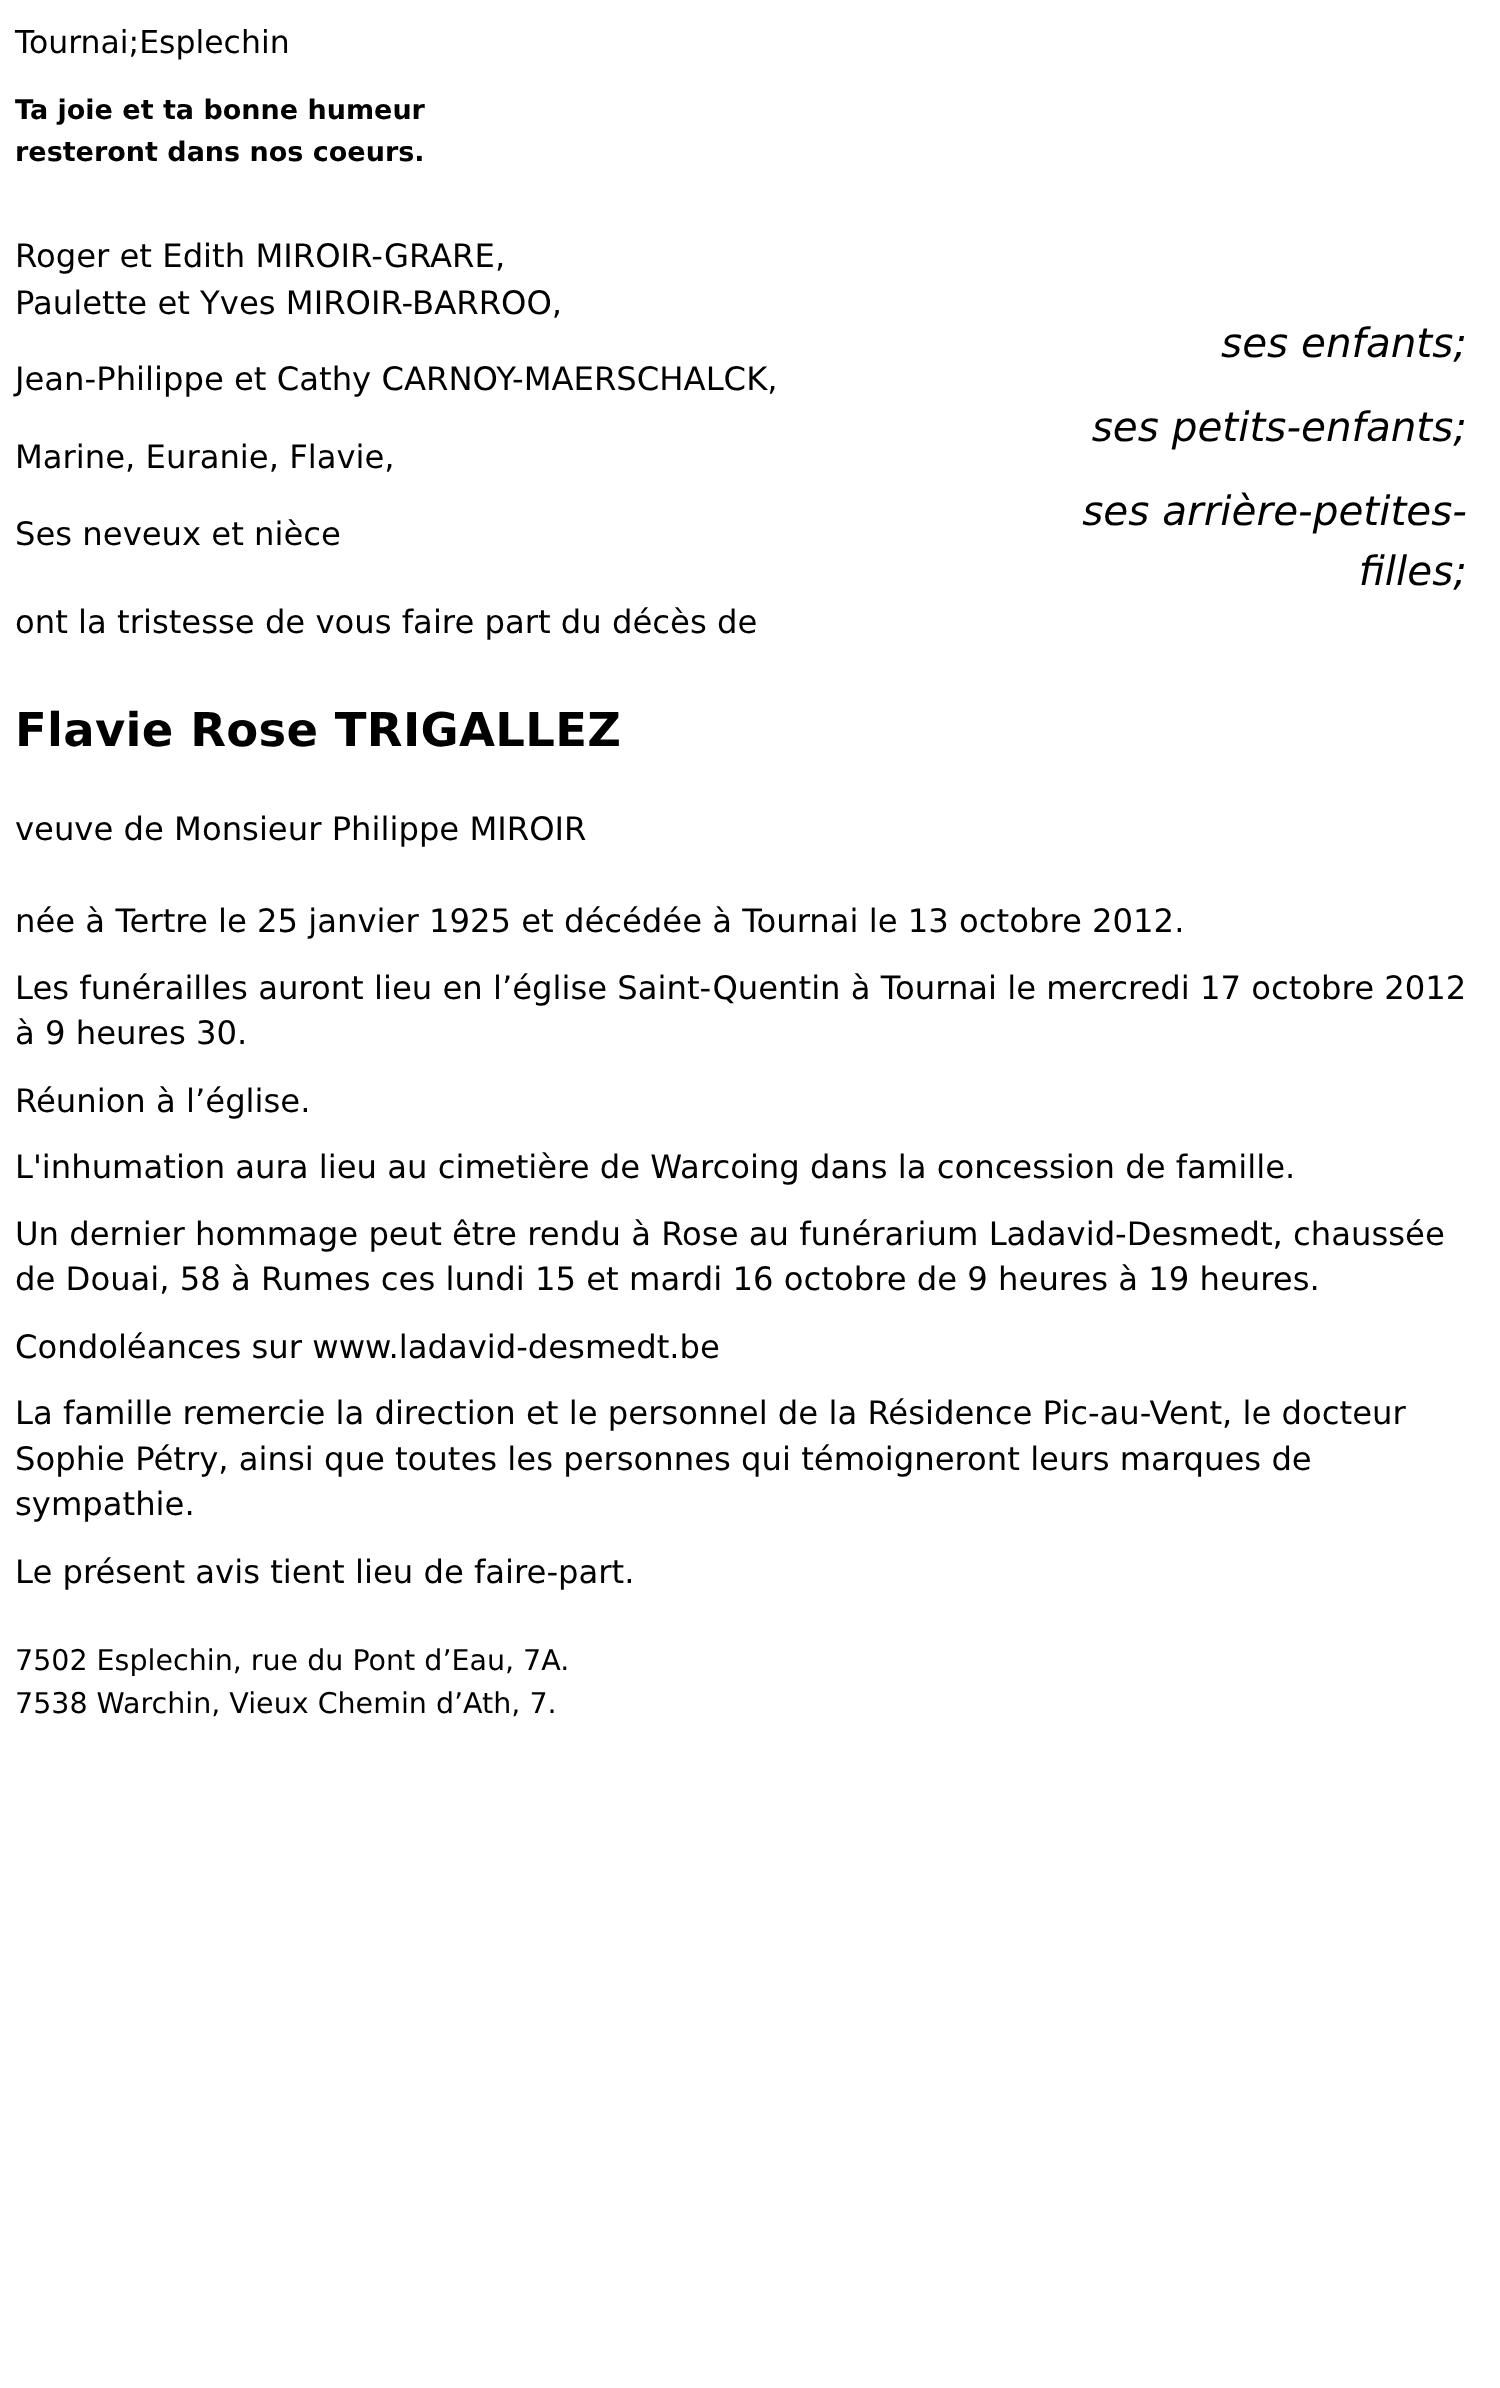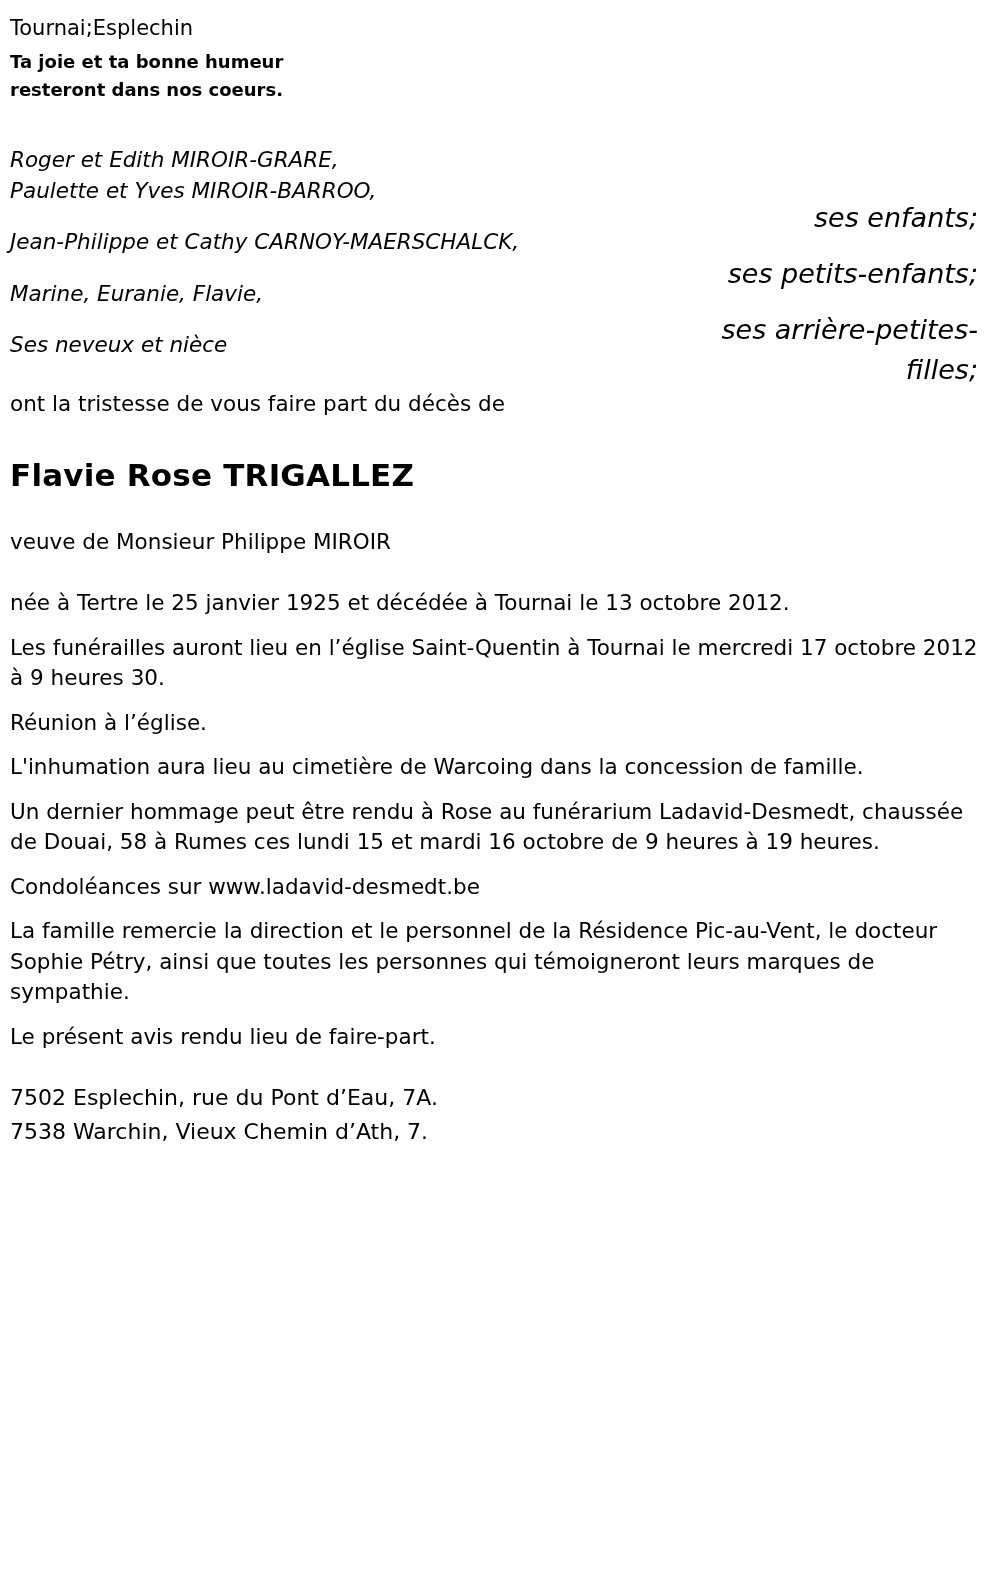--- a/index.html
+++ b/index.html
@@ -16,40 +16,39 @@
   .page {
     position: relative;
     width: 1000px;
     min-height: 1592px;
     padding: 14px 22px 10px 10px;
     box-sizing: border-box;
   }
   .location {
     font-size: 21px;
     line-height: 1.35;
-    margin: 0 0 6px 0;
+    margin: 0 0 18px 0;
   }
   .motto {
     font-size: 18px;
     font-weight: bold;
     line-height: 1.55;
     margin: 0;
   }
   .spacer-lg { height: 40px; }
   .family {
     position: relative;
     font-size: 21.5px;
     line-height: 1.45;
   }
   .family-left {
     width: 62%;
   }
   .family-left .group {
     margin-bottom: 20px;
-    font-style: italic;
   }
   .family-left .line {
     white-space: nowrap;
   }
   .family-right {
     position: absolute;
     top: 54px;
     right: 0;
     width: 300px;
     text-align: right;
@@ -77,21 +76,21 @@
   }
   .body-block {
     font-size: 21.5px;
     line-height: 1.42;
     margin-top: 34px;
   }
   .body-block p {
     margin: 0 0 14px 0;
   }
   .addresses {
-    font-size: 22px;
+    font-size: 19px;
     line-height: 1.42;
     margin-top: 30px;
   }
   .addresses div {
     margin-bottom: 2px;
   }
 </style>
 </head>
 <body>
 
@@ -137,21 +136,21 @@
   <div class="widow">veuve de Monsieur Philippe MIROIR</div>
 
   <div class="body-block">
     <p>née à Tertre le 25 janvier 1925 et décédée à Tournai le 13 octobre 2012.</p>
     <p>Les funérailles auront lieu en l’église Saint-Quentin à Tournai le mercredi 17 octobre 2012 à 9 heures 30.</p>
     <p>Réunion à l’église.</p>
     <p>L'inhumation aura lieu au cimetière de Warcoing dans la concession de famille.</p>
     <p>Un dernier hommage peut être rendu à Rose au funérarium Ladavid-Desmedt, chaussée de Douai, 58 à Rumes ces lundi 15 et mardi 16 octobre de 9 heures à 19 heures.</p>
     <p>Condoléances sur www.ladavid-desmedt.be</p>
     <p>La famille remercie la direction et le personnel de la Résidence Pic-au-Vent, le docteur Sophie Pétry, ainsi que toutes les personnes qui témoigneront leurs marques de sympathie.</p>
-    <p>Le présent avis rendu lieu de faire-part.</p>
+    <p>Le présent avis tient lieu de faire-part.</p>
   </div>
 
   <div class="addresses">
     <div>7502 Esplechin, rue du Pont d’Eau, 7A.</div>
     <div>7538 Warchin, Vieux Chemin d’Ath, 7.</div>
   </div>
 
 </div>
 
 </body></html>

